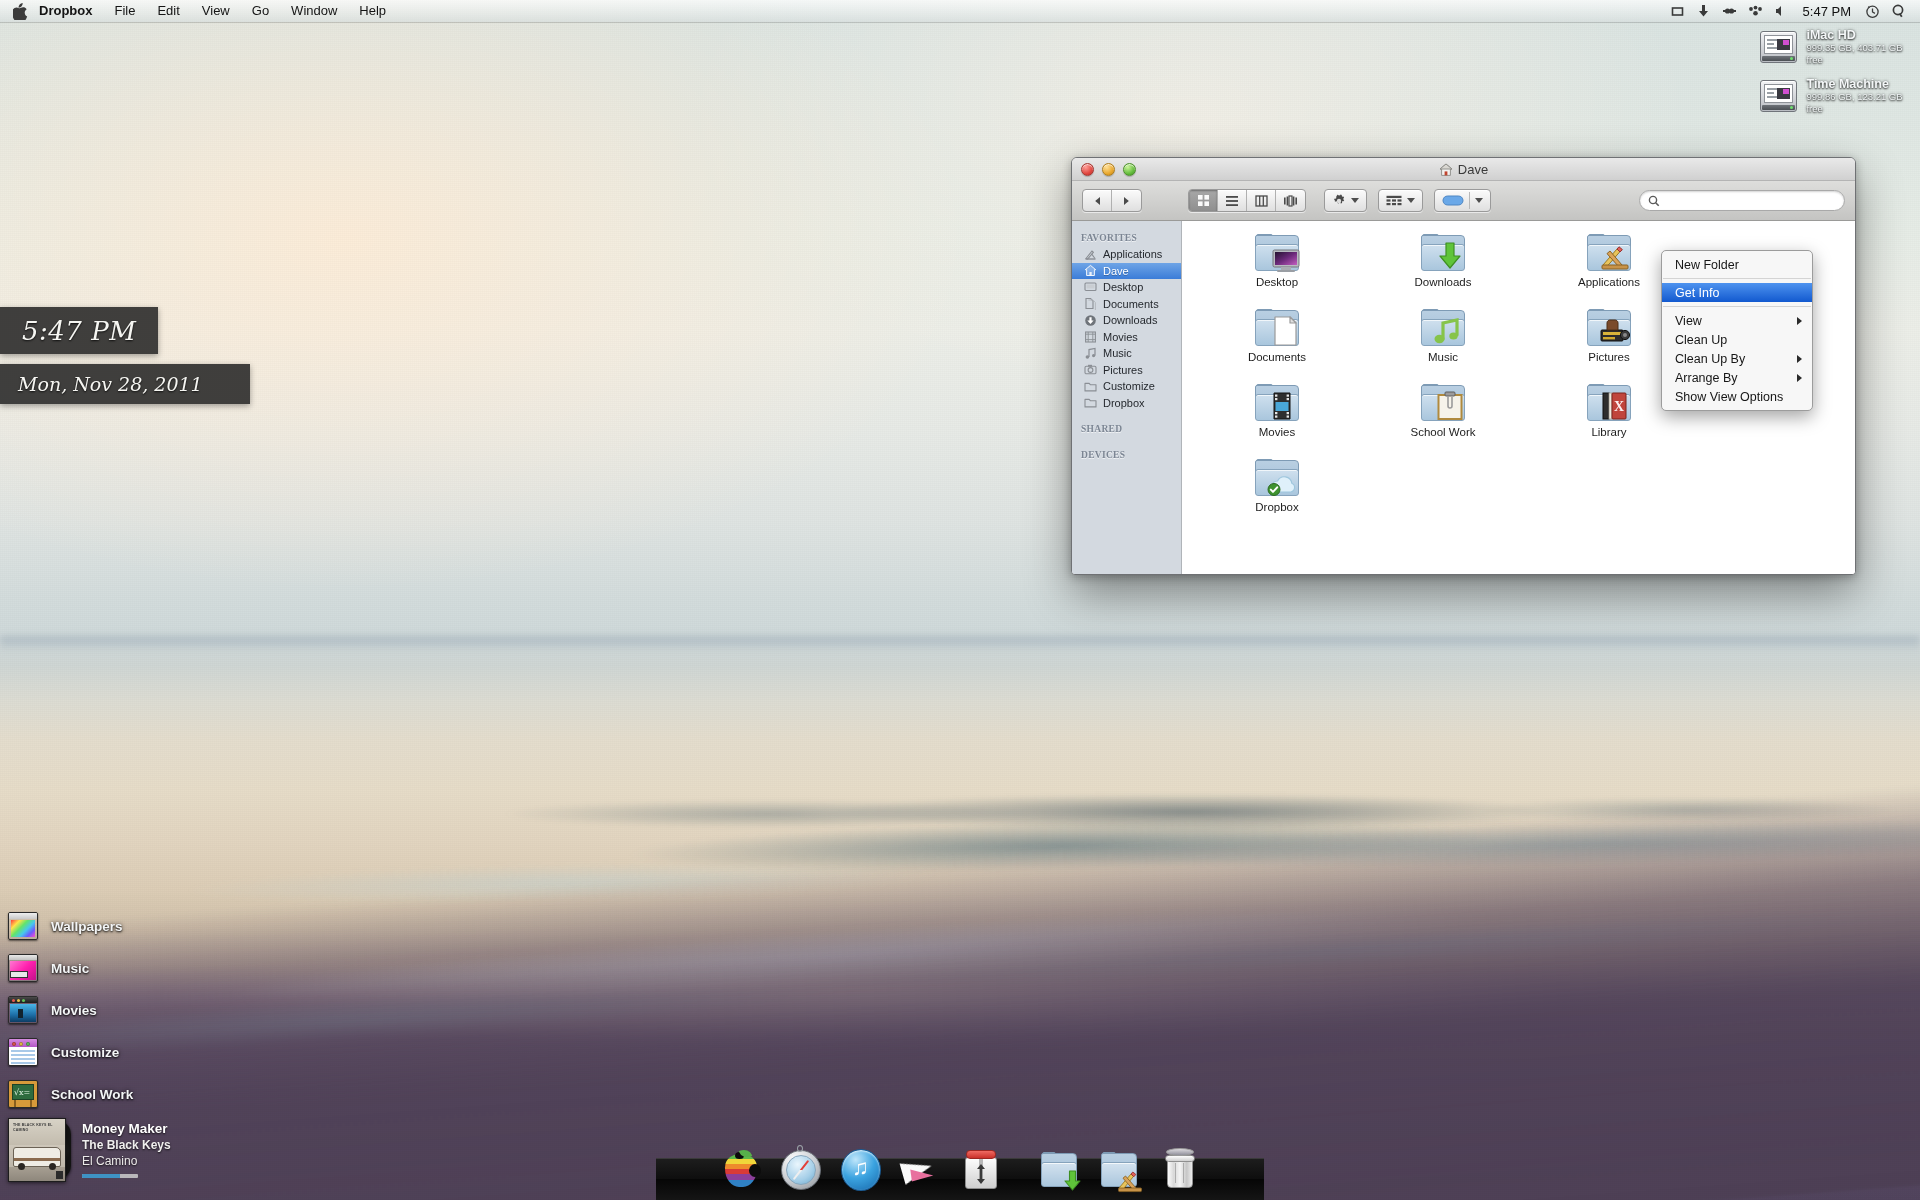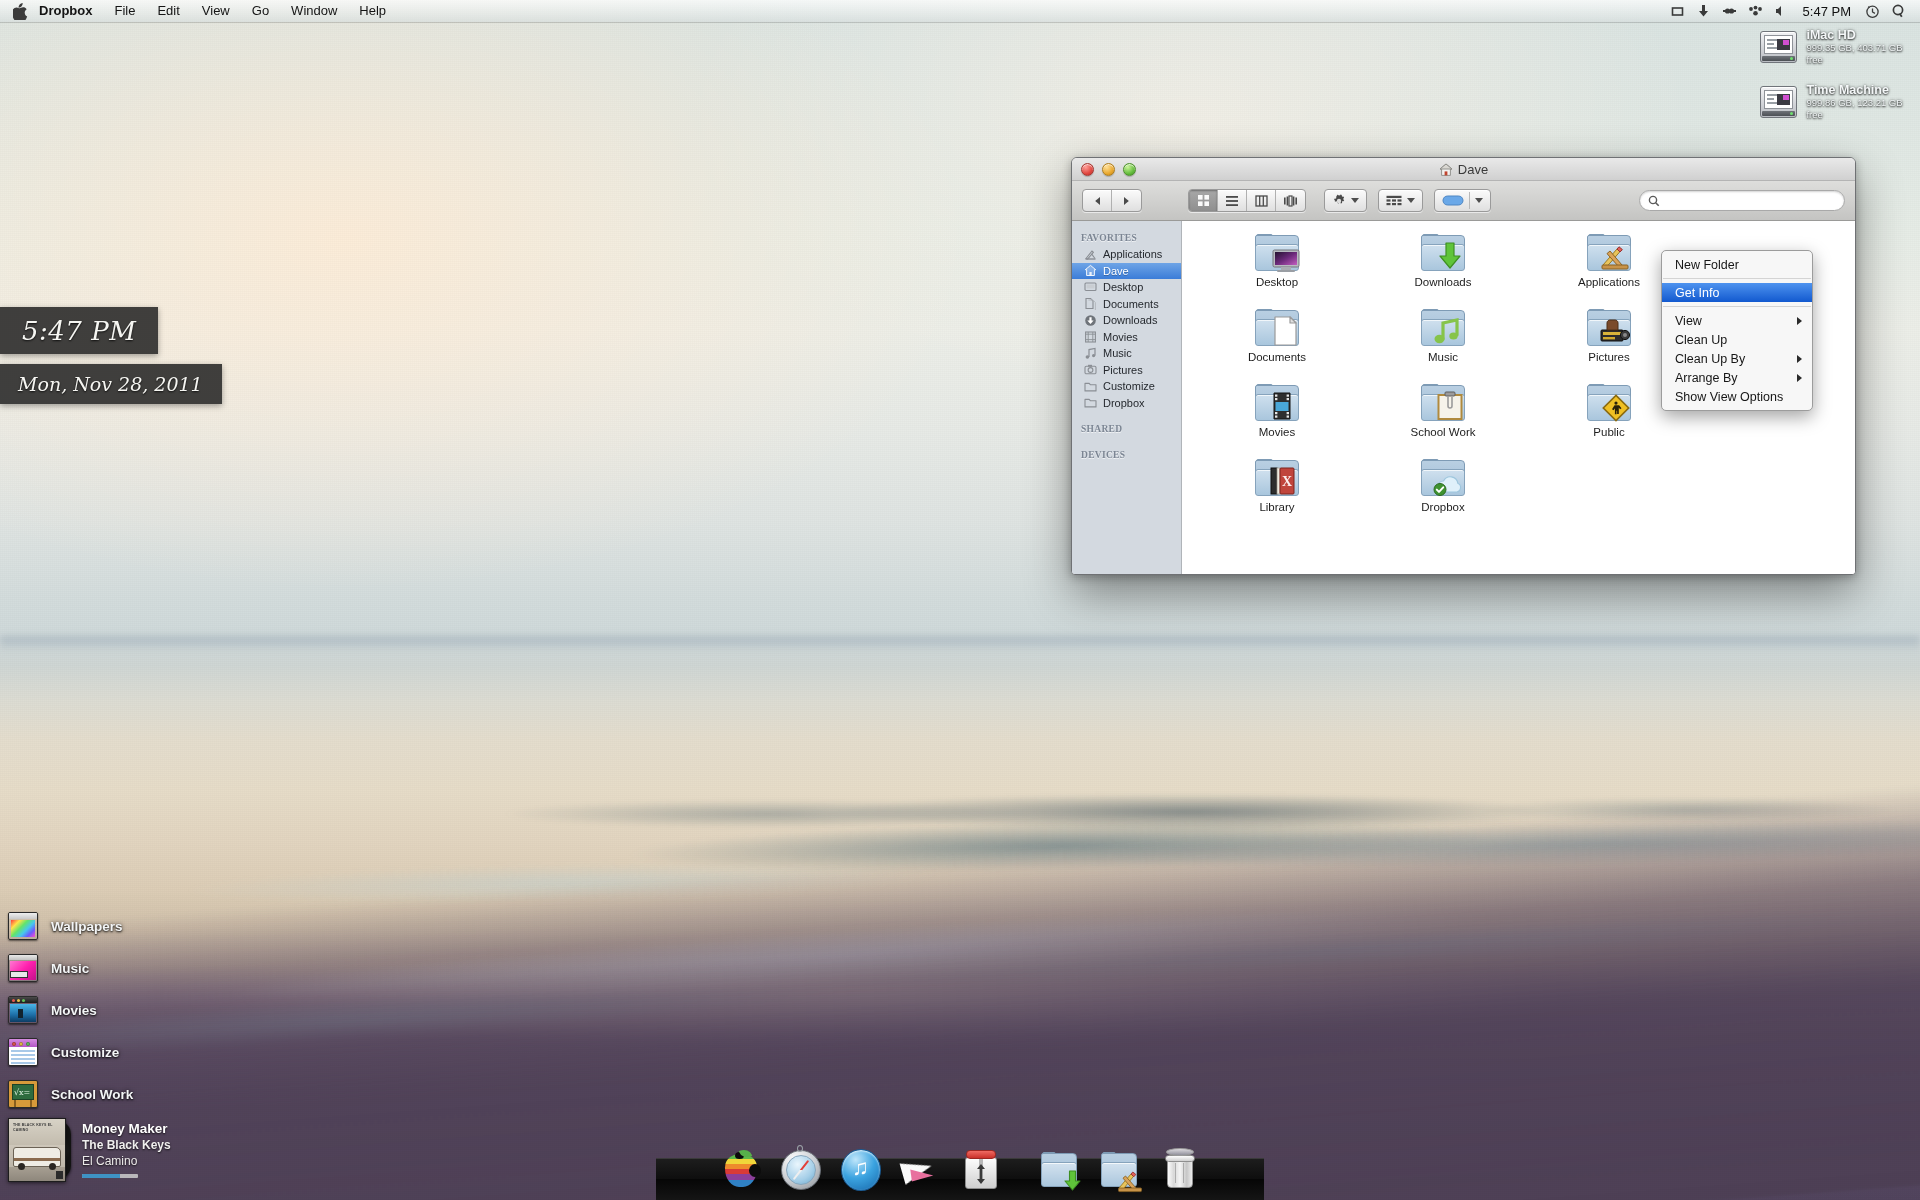--- a/index.html
+++ b/index.html
@@ -153,21 +153,21 @@
     font-family:"DejaVu Serif", serif;
     font-style:italic;
     text-shadow:0 1px 2px rgba(0,0,0,.8);
     display:flex; align-items:center;
   }
   #clk-time{
     height:47px; width:158px; padding-left:22px; font-size:26px; letter-spacing:.5px;
     box-shadow:0 2px 6px rgba(0,0,0,.35);
   }
   #clk-date{
-    margin-top:10px; height:40px; width:222px; padding-left:18px; font-size:19px;
+    margin-top:10px; height:40px; width:250px; padding-left:18px; font-size:19px;
     box-shadow:0 2px 6px rgba(0,0,0,.35);
   }
 
   
   #shortcuts{ position:absolute; left:8px; top:905px; z-index:6; }
   .sc{ display:flex; align-items:center; height:42px; gap:13px; }
   .sc-ico{ width:30px; height:28px; position:relative; flex:0 0 30px;
            border:1px solid #2a2a2a; border-radius:2px; box-shadow:0 1px 2px rgba(0,0,0,.55); overflow:hidden; }
   .sc-lbl{ font-size:13.5px; font-weight:bold; color:#f3f5f6;
            text-shadow:0 1px 2px rgba(0,0,0,.85), 0 0 4px rgba(0,0,0,.6); }
@@ -530,21 +530,21 @@
       </div>
     <div class="foot"></div>
       <div class="led"></div>
   </div>
   <div class="drive-txt">
     <div class="nm">iMac HD</div>
     <div class="sz">999.35 GB, 403.71 GB free</div>
   </div>
 </div>
 
-<div class="drive" style="left:1760px; top:83px;">
+<div class="drive" style="left:1760px; top:77px;">
   <div class="drive-ico">
     <div class="body"></div>
     <div class="screen">
         <div class="l1"></div>
         <div class="l2"></div>
         <div class="l3"></div>
         <div class="blk"></div>
         <div class="mag"></div>
       </div>
     <div class="foot"></div>
@@ -1016,34 +1016,20 @@
             <svg class="emb ico-svg" style="right:4px; bottom:2px;" width="26" height="30" viewBox="0 0 26 30">
               <rect x="1.5" y="4" width="23" height="24" fill="#f6f3ea" stroke="#b08a3e" stroke-width="2"></rect>
               <rect x="8" y="1" width="10" height="4" rx="1" fill="#9b9b9b" stroke="#5f5f5f"></rect>
               <path d="M11 5v10a2 2 0 0 0 4 0V6" fill="none" stroke="#9b9b9b" stroke-width="1.6"></path>
             </svg>
           </div>
           <div class="lbl">School Work</div>
         </div>
 
 
-        <div class="cell">
-          <div class="ficon">
-            <div class="folder">
-                <div class="tab"></div>
-                <div class="back"></div>
-                <div class="front"></div>
-              </div>
-            <svg class="emb ico-svg" style="right:3px; bottom:1px;" width="28" height="28" viewBox="0 0 28 28">
-              <rect x="5" y="5" width="18" height="18" transform="rotate(45 14 14)" fill="#f0c024" stroke="#8a6a10" stroke-width="1.6"></rect>
-              <path d="M14 7.5a1.6 1.6 0 1 0 0 3.2 1.6 1.6 0 0 0 0-3.2zM12.5 11.2l-2.5 4 1.6 1 1.3-2v6h1.6v-3.4h.6V20h1.7v-6.6l1.2 1.8 1.5-1-2.4-3z" fill="#2a2109"></path>
-            </svg>
-          </div>
-          <div class="lbl">Public</div>
-        </div>
 
         <div class="cell">
           <div class="ficon">
             <div class="folder">
                 <div class="tab"></div>
                 <div class="back"></div>
                 <div class="front"></div>
               </div>
             <svg class="emb ico-svg" style="right:5px; bottom:2px;" width="26" height="30" viewBox="0 0 26 30">
               <rect x="1" y="2" width="6" height="26" fill="#2d2d2d" stroke="#111" stroke-width="1"></rect>

